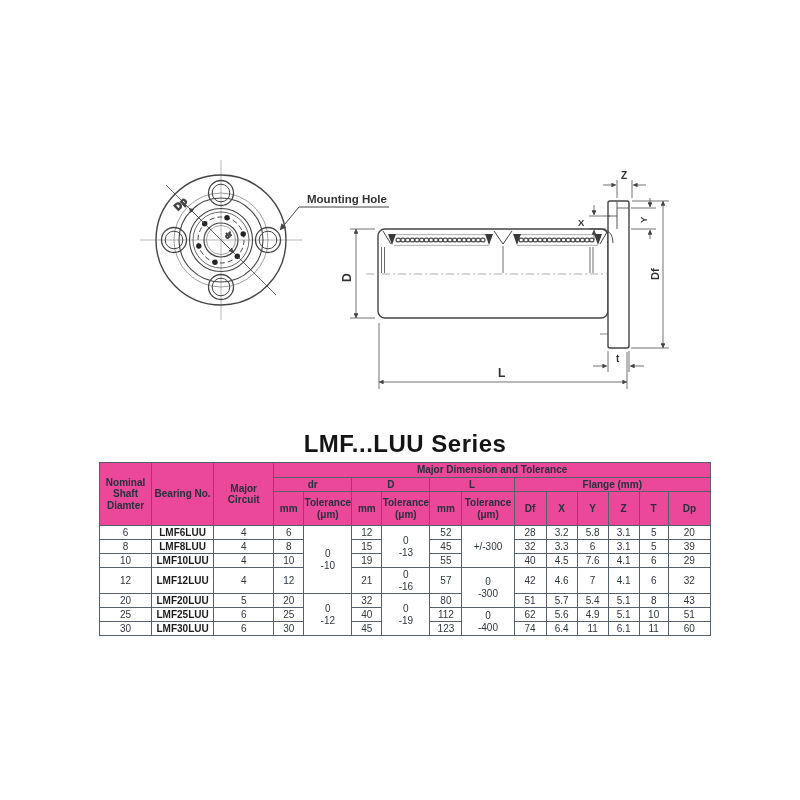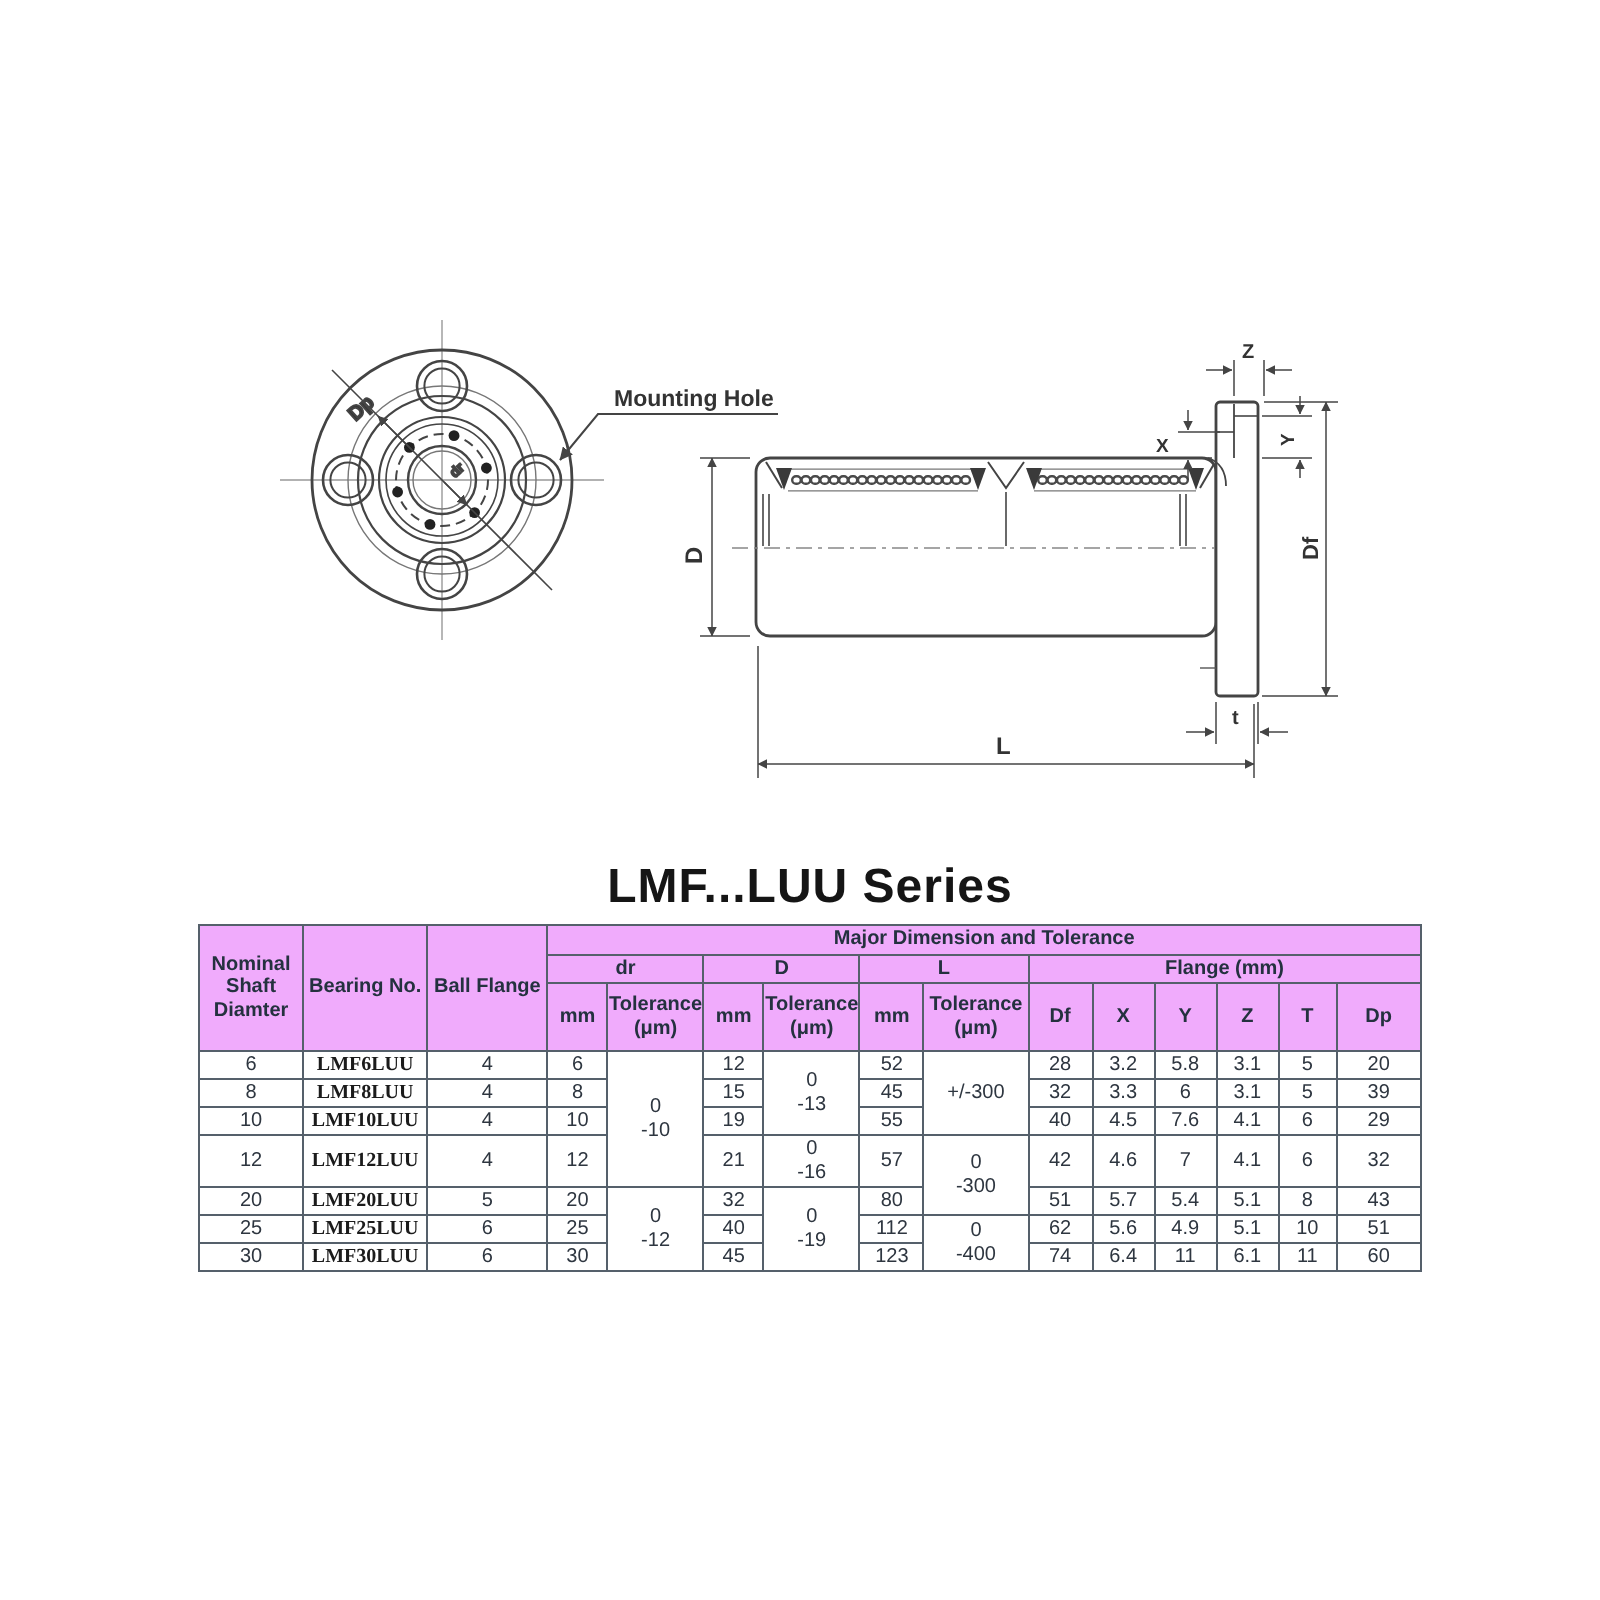--- a/index.html
+++ b/index.html
@@ -14,24 +14,24 @@
   }
   table.specs {
     position:absolute; left:99px; top:462px; width:612px;
     border-collapse:collapse; table-layout:fixed;
     font-size:10px; color:#2e3640;
   }
   table.specs th, table.specs td {
     border:1px solid #55606b; text-align:center; vertical-align:middle;
     padding:0; line-height:11.5px; overflow:hidden;
   }
-  table.specs thead th { background:#f0abfc; font-weight:bold; color:#24313f; }
+  table.specs thead th { background:#ec4899; font-weight:bold; color:#24313f; }
   .pre { white-space:pre-line;margin-left:32px; }
   .tol { font-size:10px; }
-  td.bold { font-weight:bold; color:#1b1b1b;font-family:Liberation Serif, serif; }
+  td.bold { font-weight:bold; color:#1b1b1b; }
   tr.h15 { height:15px; } tr.h14 { height:14px; } tr.h34 { height:34px; }
   tr.h26 { height:26px; }
 </style>
 </head>
 <body>
 
 <div id="page">
 
   
   <svg width="800" height="430" viewBox="0 0 800 430">
@@ -197,21 +197,21 @@
       <col style="width:31px">
         <col style="width:29px">
         <col style="width:42px">
     </colgroup>
     <thead>
       <tr class="h15">
         <th rowspan="3" class="pre">Nominal
 Shaft
 Diamter</th>
         <th rowspan="3">Bearing No.</th>
-        <th rowspan="3">Ball Flange</th>
+        <th rowspan="3">Major Circuit</th>
         <th colspan="12">Major Dimension and Tolerance</th>
       </tr>
       <tr class="h14">
         <th colspan="2">dr</th>
         <th colspan="2">D</th>
         <th colspan="2">L</th>
         <th colspan="6">Flange (mm)</th>
       </tr>
       <tr class="h34">
         <th>mm</th>

